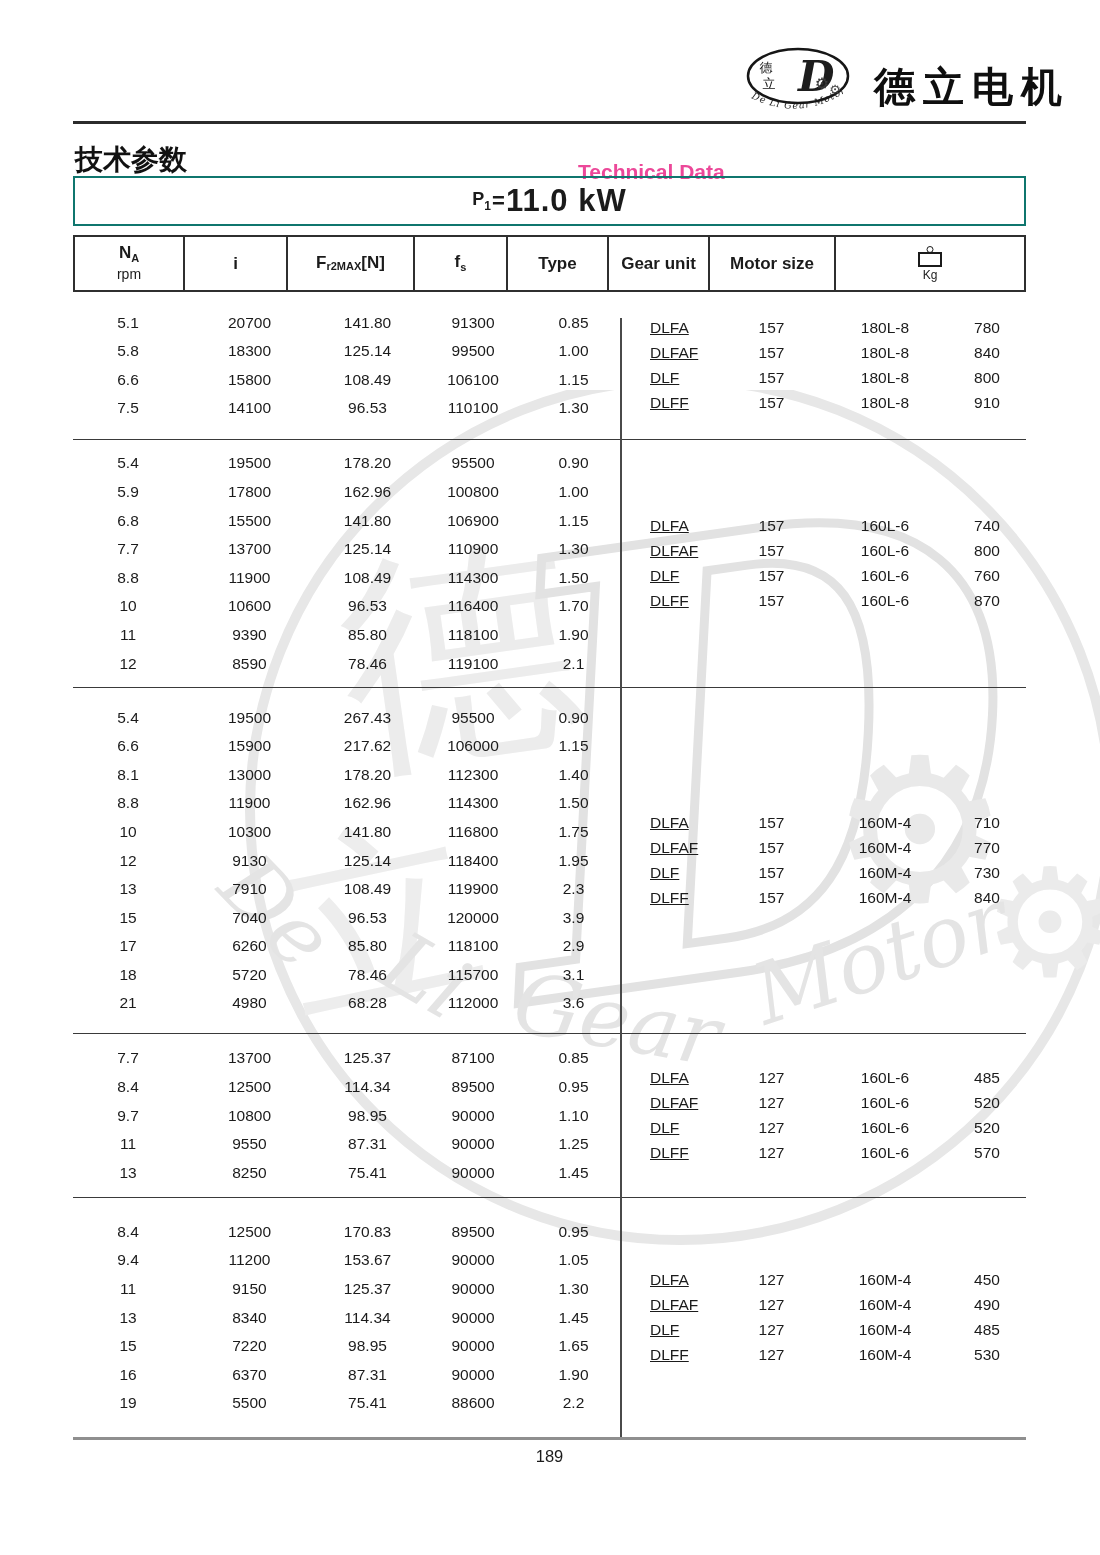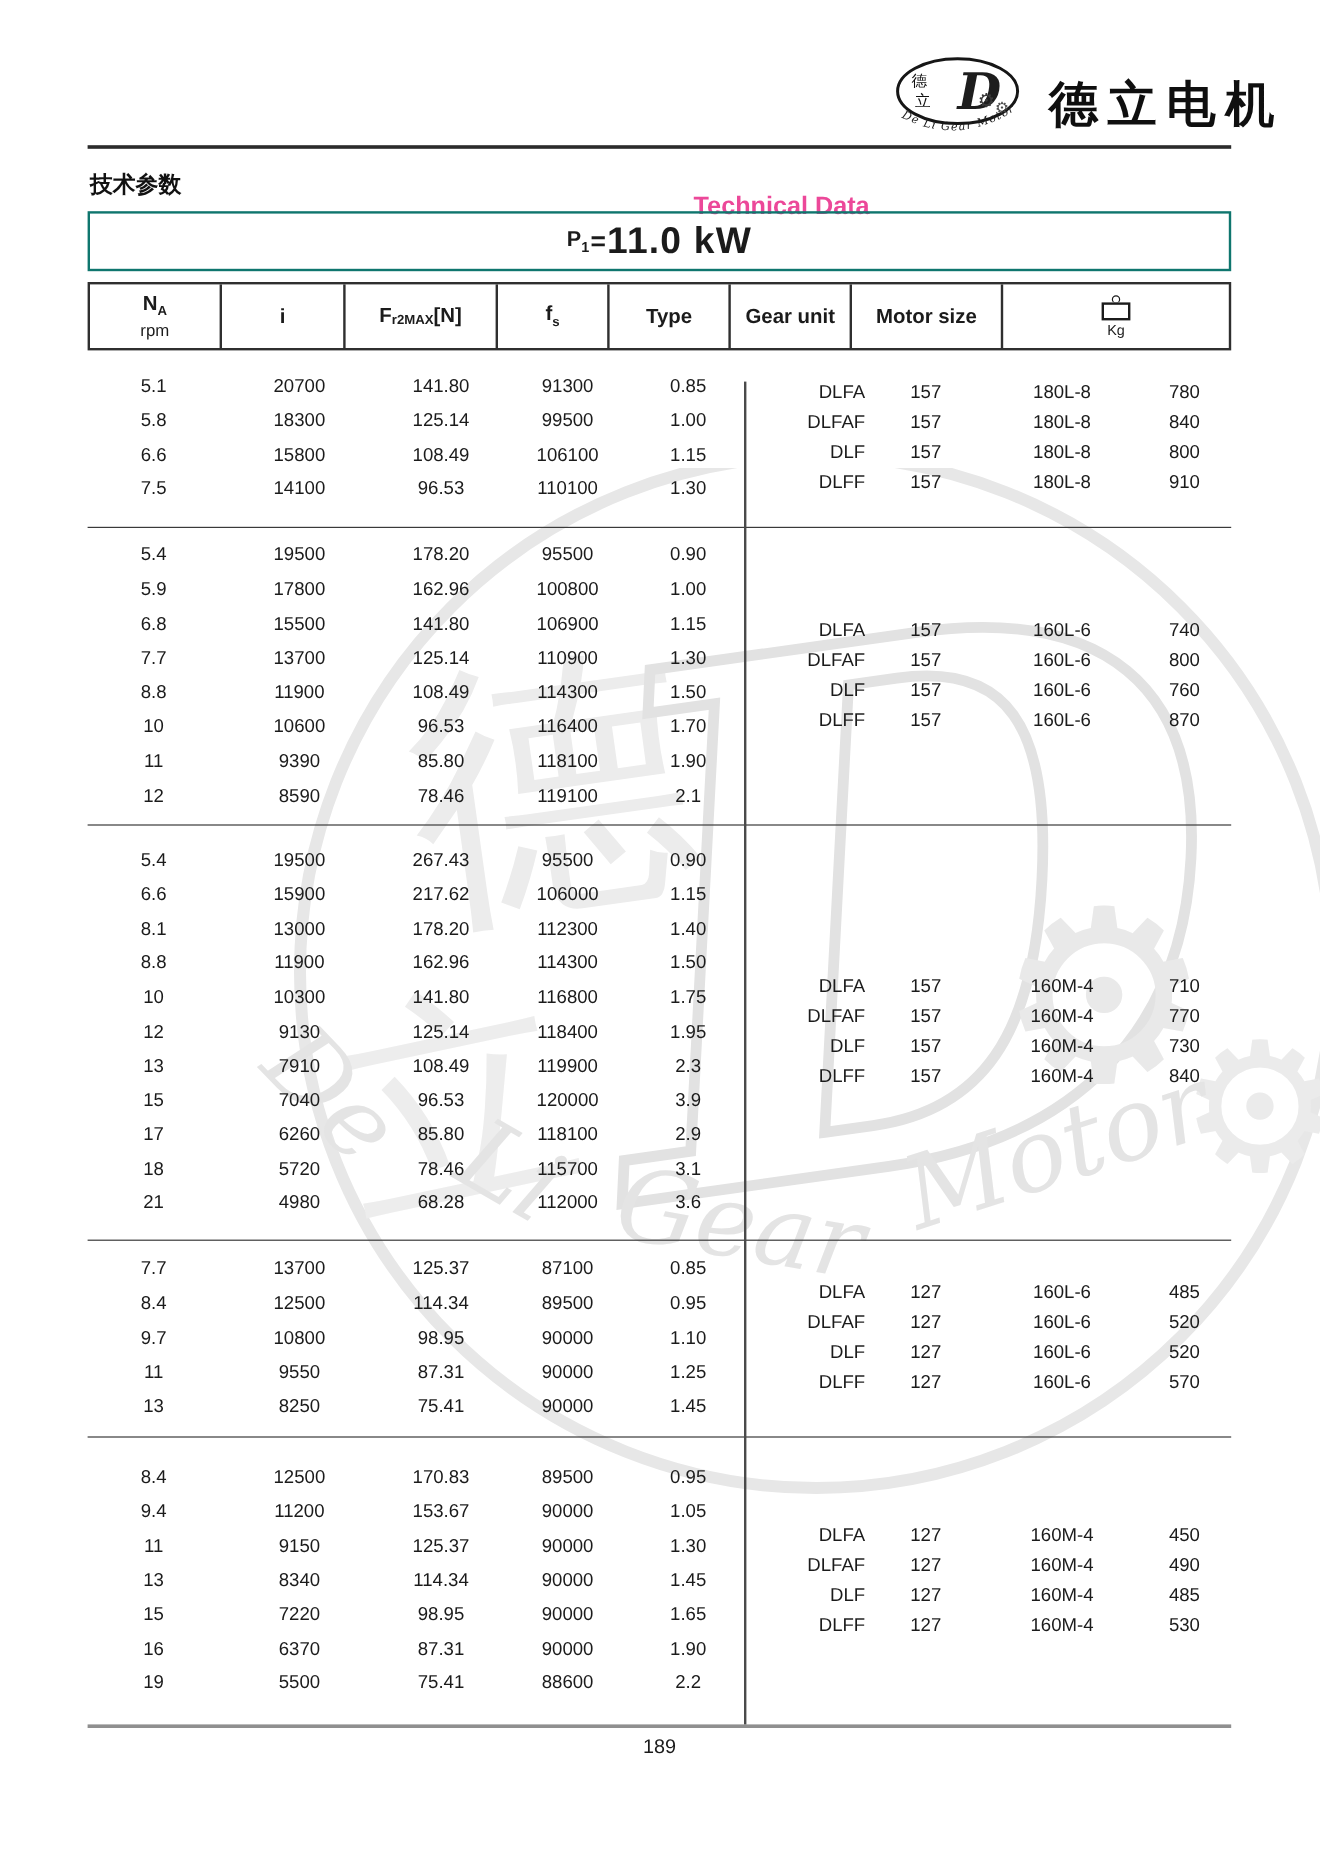--- a/index.html
+++ b/index.html
@@ -11,21 +11,21 @@
   .watermark{position:absolute;left:140px;top:390px;width:980px;height:880px;z-index:1;pointer-events:none;}
 
   
   .logo{position:absolute;top:44px;left:736px;}
   .brand-name{position:absolute;top:60px;left:874px;width:160px;
               font-family:"DejaVu Serif",serif;font-weight:bold;font-size:41px;
               letter-spacing:8px;white-space:nowrap;color:#0f0f0f;}
   .top-rule{position:absolute;top:121px;left:73px;width:953px;height:3px;background:#2b2b2b;}
 
   
-  .sec-zh{position:absolute;top:141px;left:75px;font-size:19px;font-weight:bold;color:#111;}
+  .sec-zh{position:absolute;top:141px;left:75px;font-size:28px;font-weight:bold;color:#111;}
   .sec-en{position:absolute;top:160px;left:578px;font-size:21px;font-weight:bold;color:#ec4899;}
 
   
   .power-box{position:absolute;top:176px;left:73px;width:953px;height:50px;border:2px solid #0f766e;
              box-sizing:border-box;display:flex;align-items:center;justify-content:center;}
   .p-pre{font-size:18px;font-weight:bold;}
   .p-pre sub{font-size:12px;font-weight:bold;}
   .p-eq{font-size:22px;font-weight:bold;margin:0 1px 0 1px;}
   .p-val{font-size:31px;font-weight:bold;letter-spacing:1px;}
 
@@ -52,21 +52,21 @@
   .data-area{position:absolute;top:292px;left:73px;width:953px;z-index:2;}
   .group{display:flex;box-sizing:border-box;}
   .group.sep{border-bottom:1.5px solid #3a3a3a;}
   .g-left{width:547px;display:flex;flex-direction:column;justify-content:center;}
   .g-row{display:flex;height:28.6px;align-items:center;flex:0 0 auto;justify-content:flex-end;}
   .cell{font-size:15.5px;text-align:center;}
   .c0{width:110px}.c1{width:133px}.c2{width:103px}.c3{width:108px}.c4{width:93px}
   .g-right{width:406px;display:flex;flex-direction:column;justify-content:center;}
   .v-row{display:flex;height:24.8px;align-items:center;flex:0 0 auto;}
   .vcell{font-size:15.5px;text-align:center;}
-  .v0{width:101px;text-align:right;padding-left:18px;box-sizing:border-box;}
+  .v0{width:101px;text-align:left;padding-left:30px;box-sizing:border-box;text-decoration:underline;}
   .v1{width:101px}.v2{width:126px}.v3{width:78px}
   .v-div{position:absolute;left:547px;top:26px;width:1.5px;background:#4a4a4a;}
   .bottom-rule{height:3px;background:#8f8f8f;}
 
   .page-num{position:absolute;top:1447px;left:73px;width:953px;text-align:center;font-size:16.5px;z-index:2;}
 </style>
 </head>
 <body>
 
 <div class="page">

